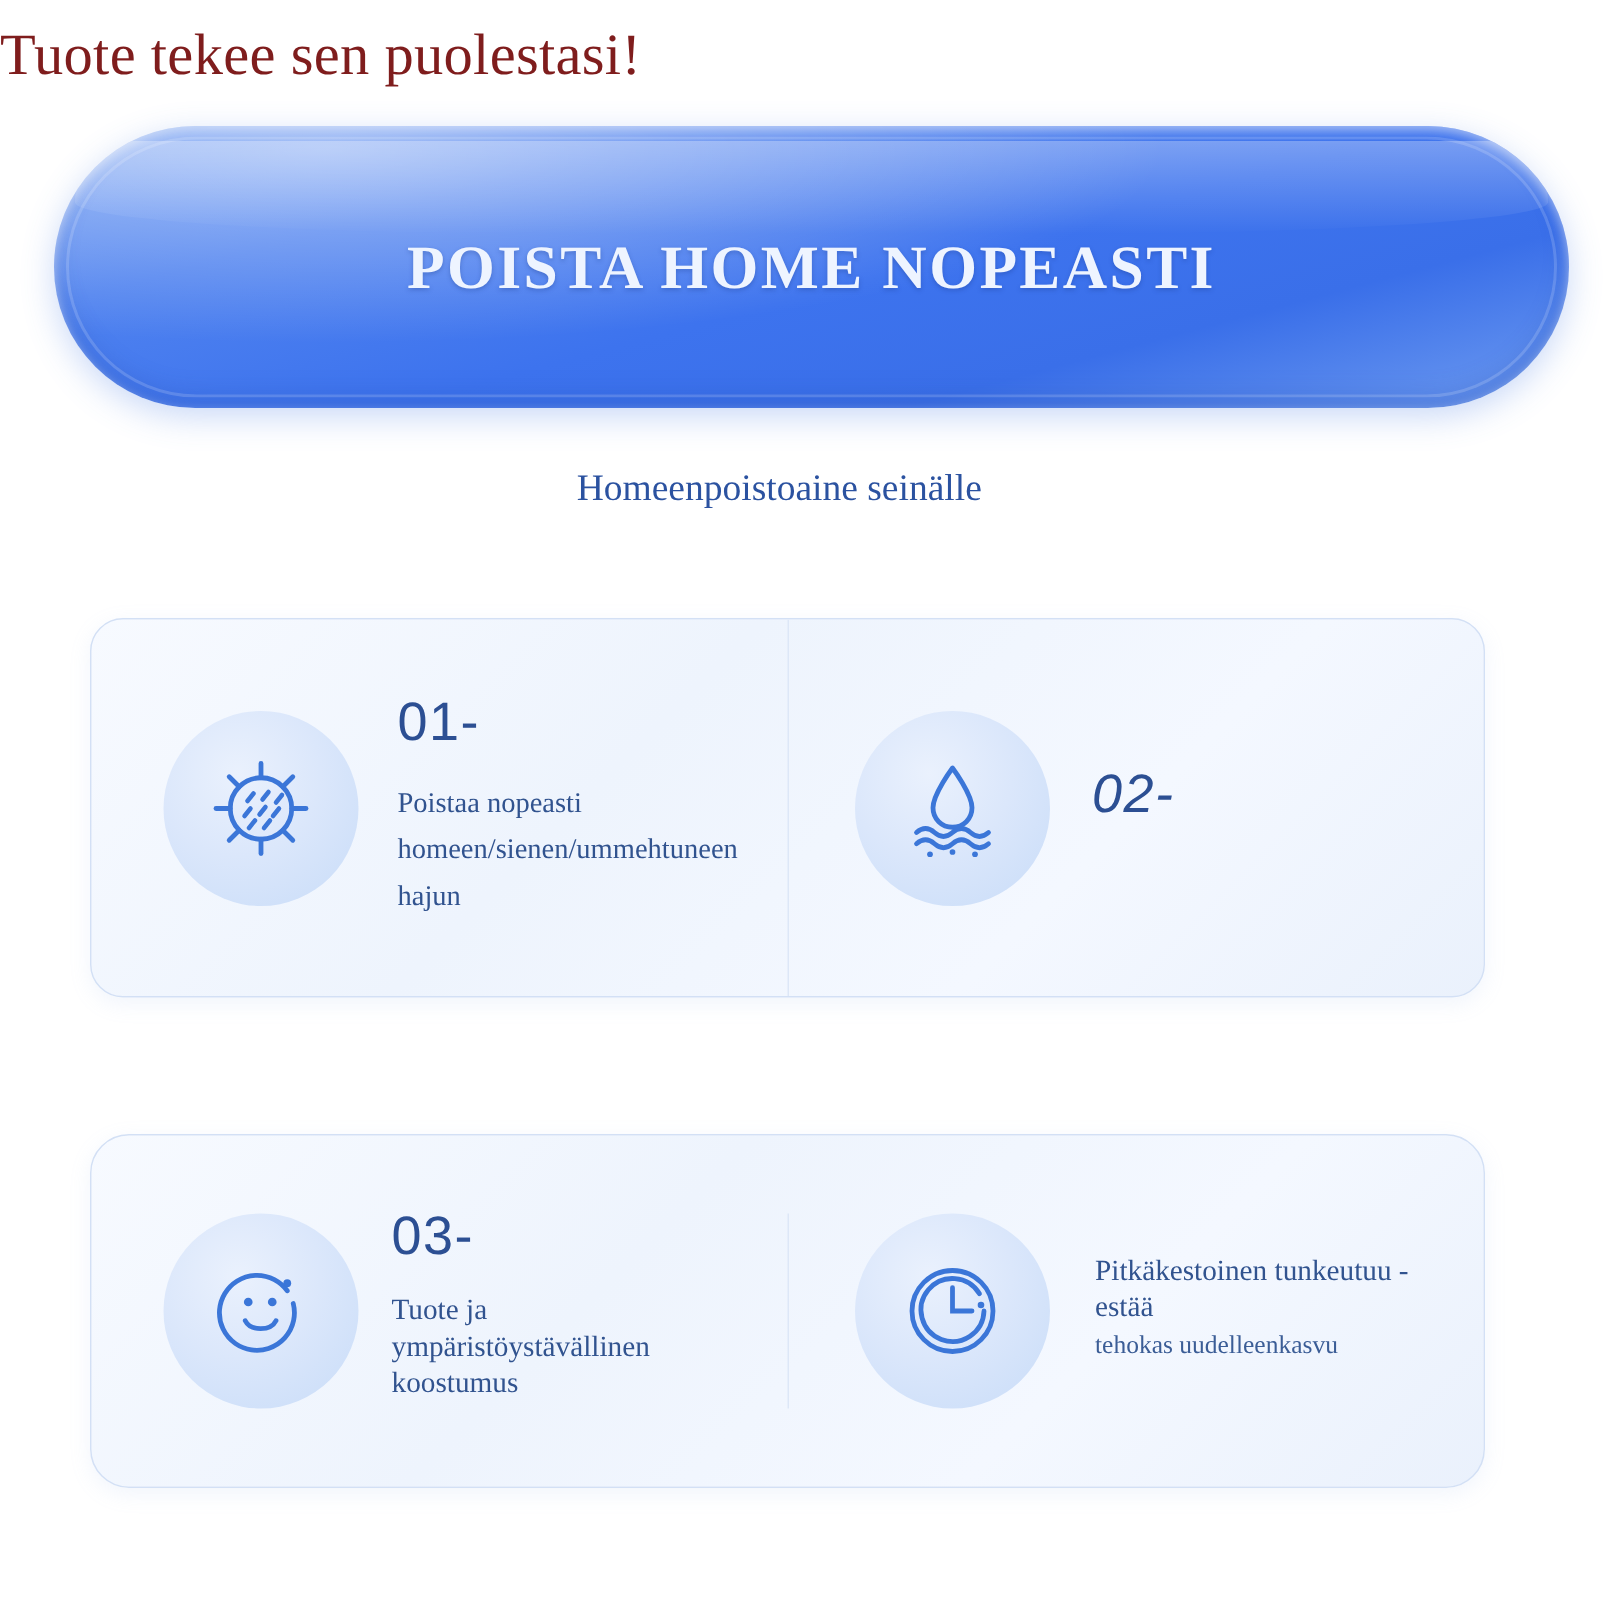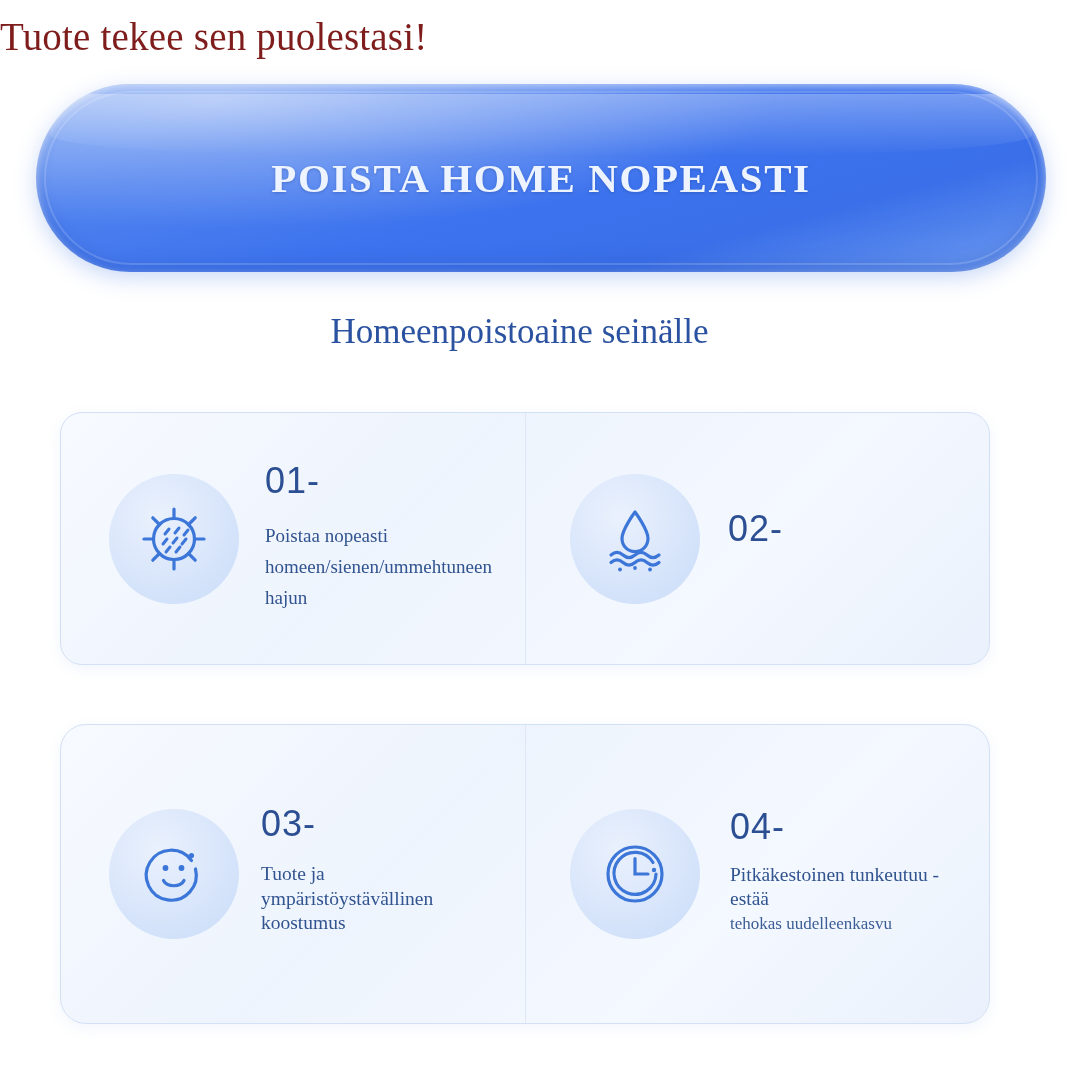--- a/index.html
+++ b/index.html
@@ -66,38 +66,38 @@
     text-shadow:0 1px 3px rgba(30,60,140,.35);
     white-space:nowrap;
   }
 
   
   .subtitle{
     position:absolute;
     top:312px; left:0; width:1039px;
     text-align:center;
     font-family:"Liberation Serif", serif;
-    font-size:35px;
+    font-size:25px;
     color:#2b52a0;
   }
 
   
   .card-row{
     position:absolute;
     left:60px;
     width:930px;
     border:1px solid #d3e0f5;
     border-radius:26px;
     background:linear-gradient(135deg,#f7faff 0%, #eef4fd 38%, #f4f8ff 70%, #eaf1fc 100%);
     box-shadow:0 4px 14px rgba(150,180,230,.13);
     display:flex;
     overflow:hidden;
   }
   .card-row.row-1{ top:412px; height:253px;border-radius:22px; }
-  .card-row.row-2{ top:724px; height:300px; }
+  .card-row.row-2{ top:756px; height:236px;align-items:center; }
 
   .card{
     position:relative;
     width:50%;
     display:flex;
     align-items:center;
     padding:0 10px;
   }
   .card.right{
     border-left:1px solid #dde7f7;
@@ -141,21 +141,21 @@
     color:#3b5d96;
     line-height:1.3;
     margin-top:1px;
     max-width:250px;
   }
 
   
   .card-01 .card-body{ margin-left:26px; }
   .card-01 .card-num{ margin-bottom:22px; }
   .card-02 .card-body{ margin-left:28px; }
-  .card-02 .card-num{ margin-bottom:20px; }
+  .card-02 .card-num{ margin-bottom:20px;font-style:italic; }
   .card-03 .card-body{ margin-left:22px; margin-top:-6px; }
   .card-03 .card-num{ margin-bottom:20px; }
   .card-04 .card-body{ margin-left:30px; margin-top:-4px; }
   .card-04 .card-num{ margin-bottom:18px; }
 </style>
 </head>
 <body>
 
 <div class="page-title">Tuote tekee sen puolestasi!</div>
 
@@ -236,19 +236,18 @@
   <div class="card right card-04">
     <div class="icon-wrap">
       <svg width="74" height="74" viewBox="0 0 74 74" fill="none" stroke="#3b76d8" stroke-width="3.2" stroke-linecap="round">
         <circle cx="37" cy="37" r="27"></circle>
         <path d="M55 25.5 A21 21 0 1 0 58 37"></path>
         <circle cx="56" cy="33" r="2.2" fill="#3b76d8" stroke="none"></circle>
         <path d="M37 21.5 L37 37 L50 37"></path>
       </svg>
     </div>
     <div class="card-body">
-      <div class="card-num">04-</div>
       <div class="card-text tight">Pitkäkestoinen tunkeutuu - estää</div>
       <div class="card-sub">tehokas uudelleenkasvu</div>
     </div>
   </div>
 
 </div>
 
 </body></html>

